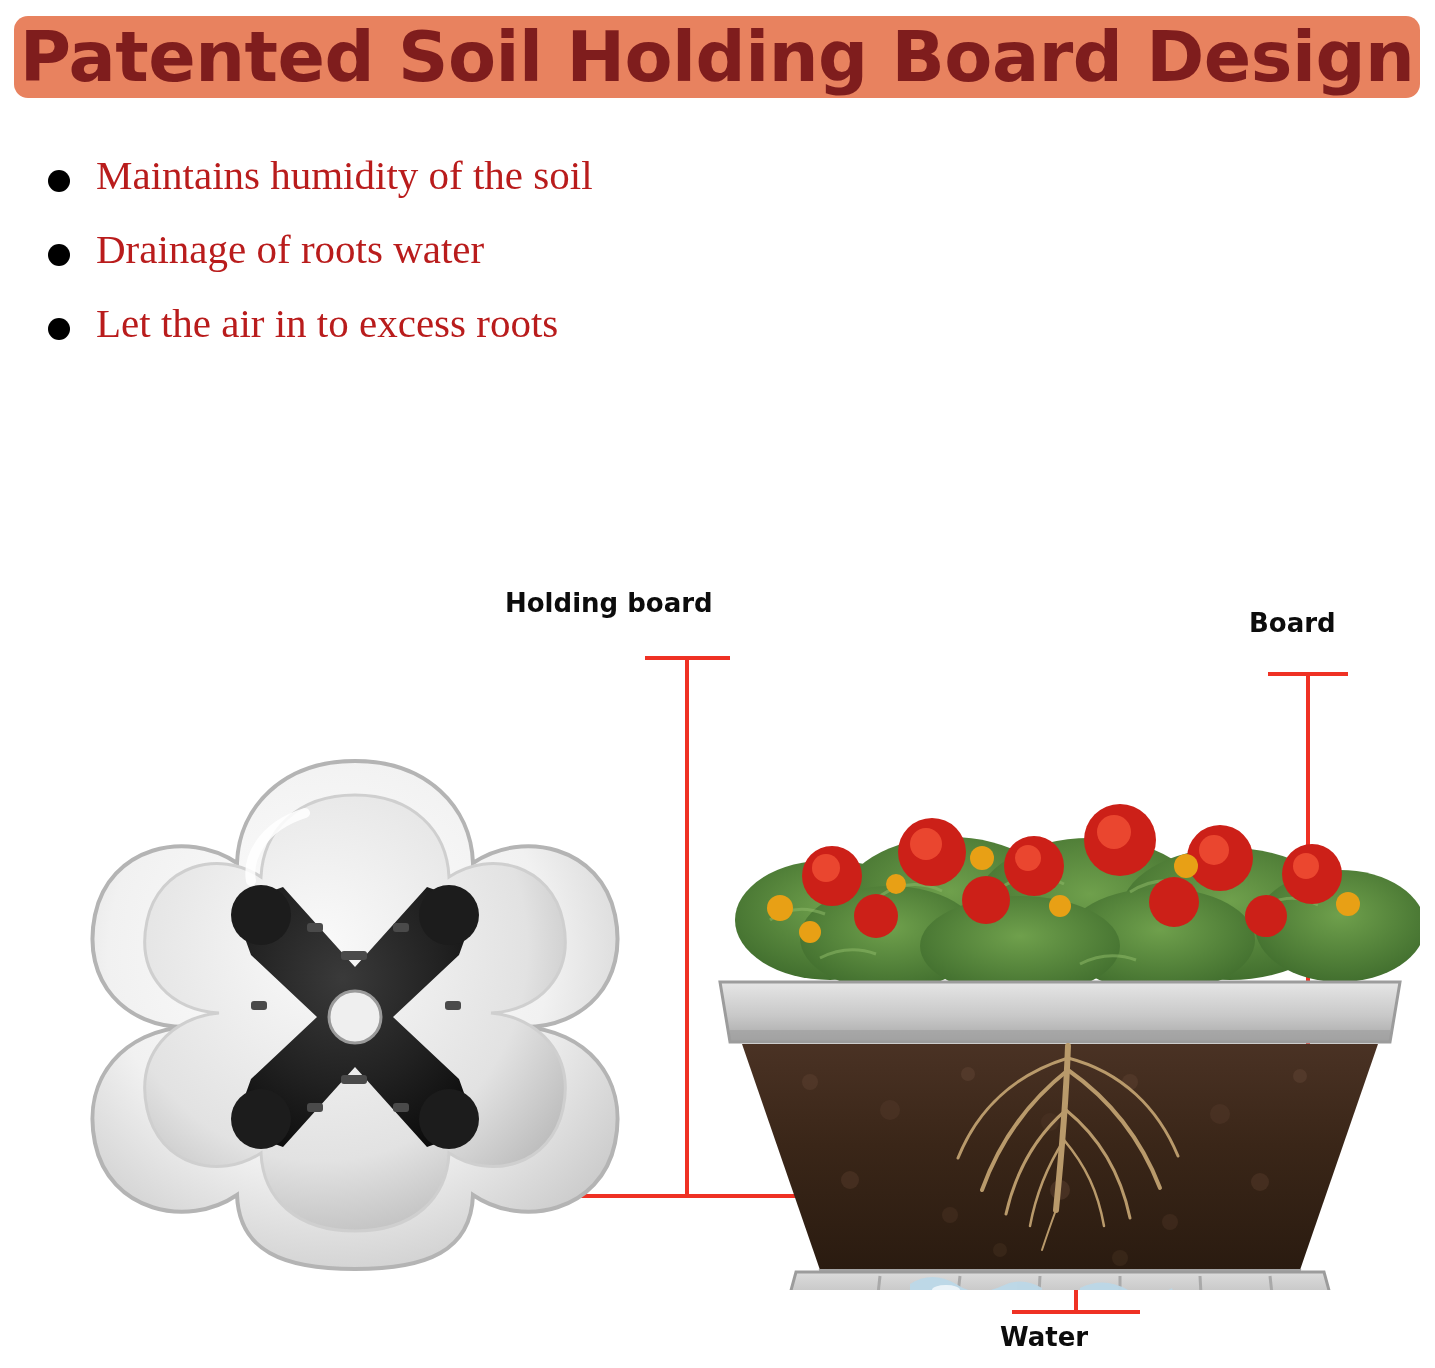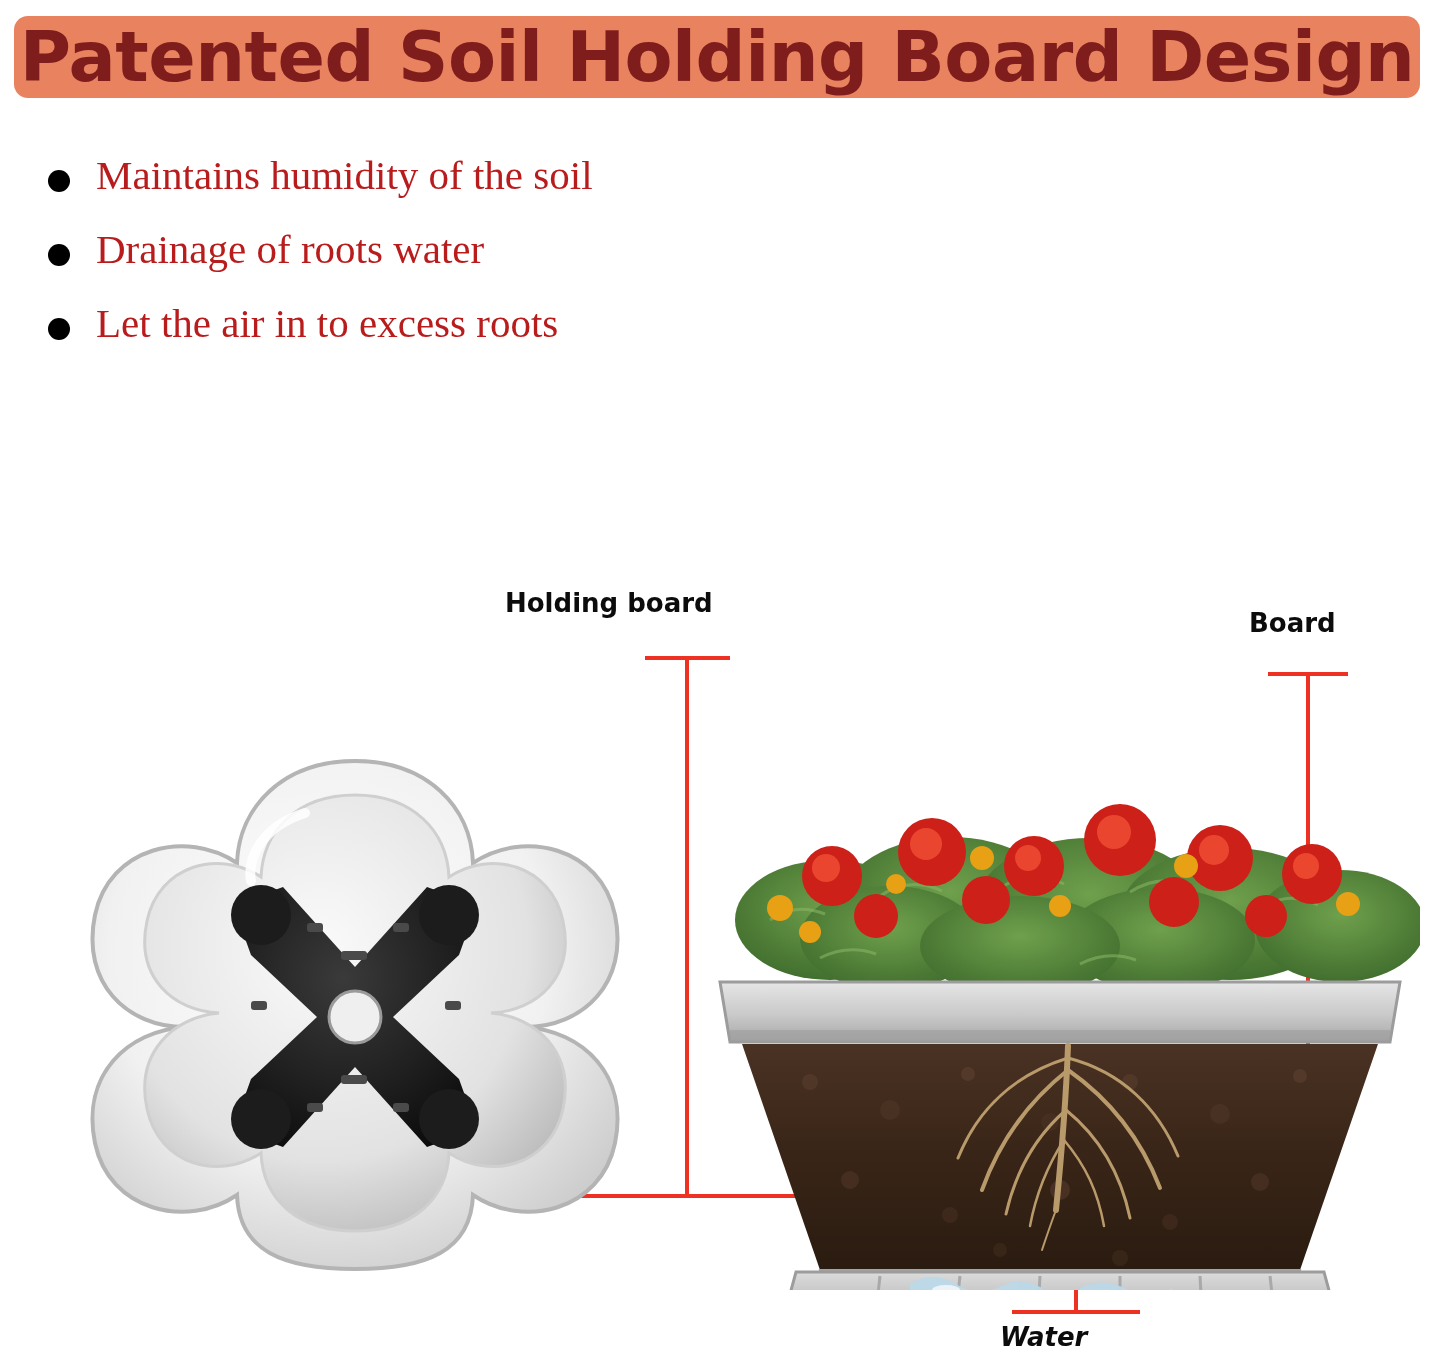--- a/index.html
+++ b/index.html
@@ -78,21 +78,21 @@
   .callout-label {
     position: absolute;
     font-size: 26px;
     font-weight: bold;
     color: #0c0c0c;
     white-space: nowrap;
     font-family: "DejaVu Sans", sans-serif;
   }
   #label-holding-board { left: 505px; top: 28px; }
   #label-soil { left: 1249px; top: 48px; }
-  #label-water { left: 1000px; top: 762px; font-style: italic; }
+  #label-water { left: 1000px; top: 762px; }
 
   
   .leader {
     position: absolute;
     background: #ef3124;
   }
   .dot-marker {
     position: absolute;
     width: 13px;
     height: 13px;

